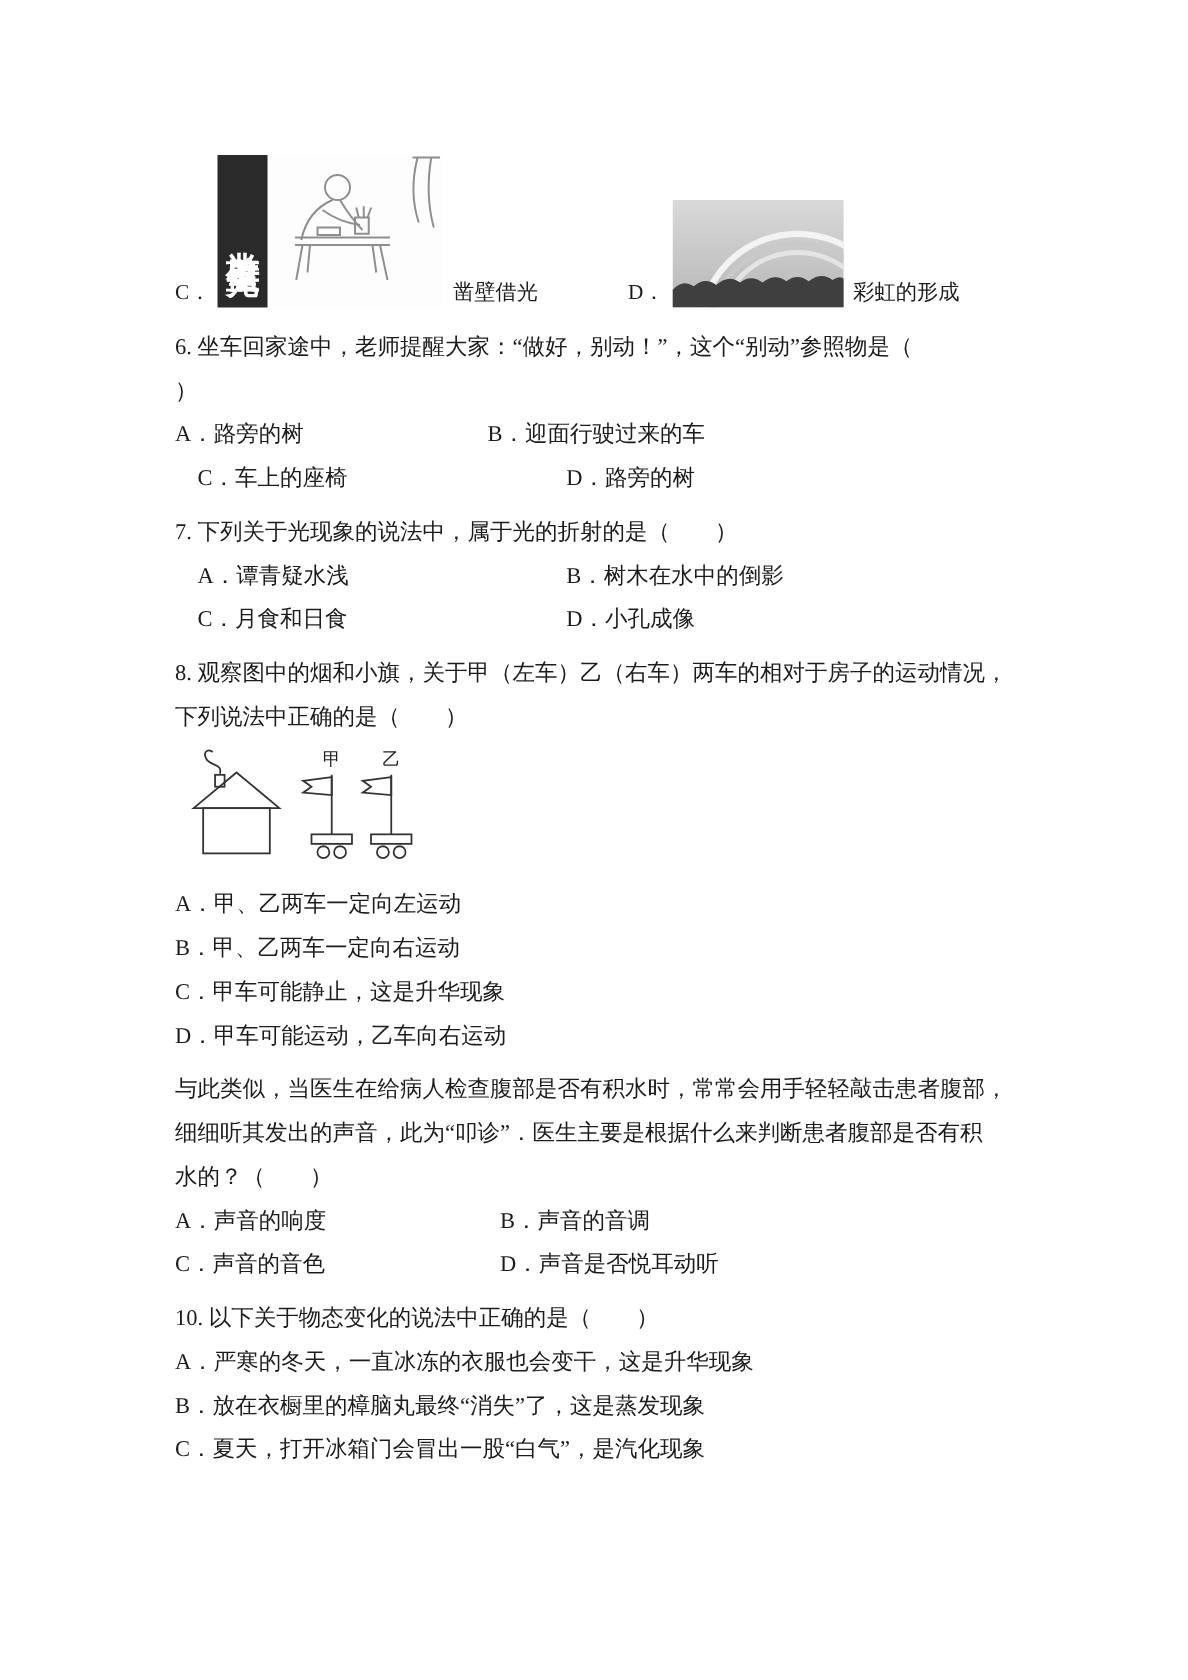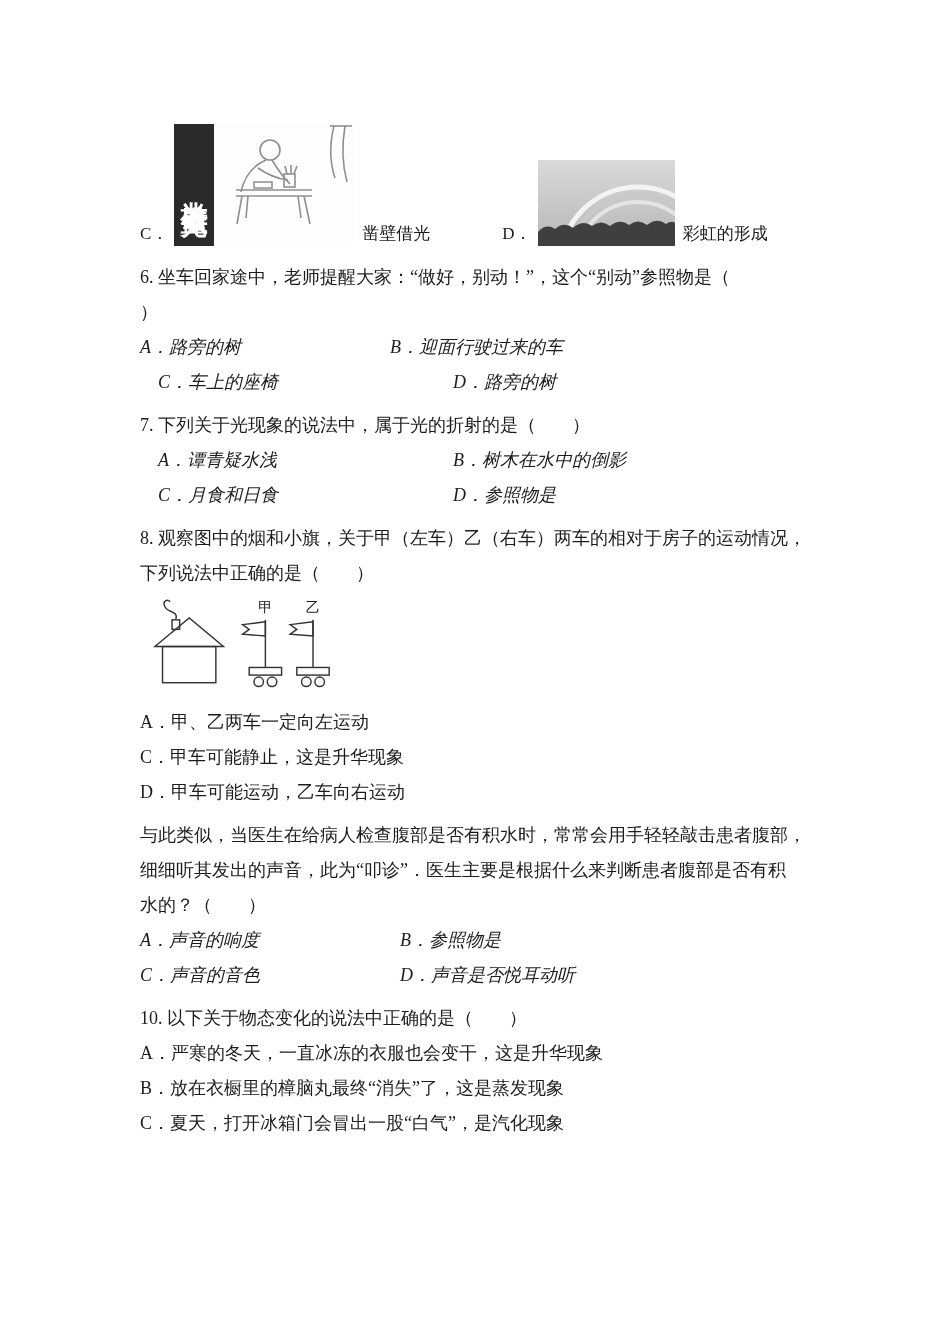--- a/index.html
+++ b/index.html
@@ -8,21 +8,21 @@
     width:950px; height:1344px;
     margin:0 auto;
     background:#ffffff;
     font-family:"Liberation Serif","DejaVu Serif",serif;
     color:#1c1c1c;
     box-sizing:border-box;
     padding:112px 130px 0 140px;
     overflow:hidden;
   }
   .line { font-size:18px; line-height:35px; white-space:nowrap; }
-  .pair { display:flex;font-style:italic; }
+  .pair { display:flex; }
   .c250 { display:inline-block; width:250px; }
   .c260 { display:inline-block; width:260px; }
   .c295 { display:inline-block; width:295px;margin-left:18px; }
   .qblock { margin-top:8px; }
 
   
   .figrow { display:flex; align-items:flex-end; height:134px; margin-bottom:14px; }
   .figlbl { font-size:17px; line-height:24px; }
   .fig-c { width:180px; height:122px; display:flex; margin-left:6px; background:#fdfdfd; }
   .strip {
@@ -104,21 +104,21 @@
   </div>
 
   <div class="qblock">
     <div class="line">7. 下列关于光现象的说法中，属于光的折射的是（　　）</div>
     <div class="line pair">
       <span class="c295">A．谭青疑水浅</span>
       <span>B．树木在水中的倒影</span>
     </div>
     <div class="line pair">
       <span class="c295">C．月食和日食</span>
-      <span>D．参照物是</span>
+      <span>D．小孔成像</span>
     </div>
   </div>
 
   <div class="qblock">
     <div class="line">8. 观察图中的烟和小旗，关于甲（左车）乙（右车）两车的相对于房子的运动情况，</div>
     <div class="line">下列说法中正确的是（　　）</div>
 
     <svg class="q8fig" width="210" height="100" viewBox="0 0 210 105" xmlns="http://www.w3.org/2000/svg">
       <g stroke="#333333" stroke-width="1.5" fill="none">
         <g>
@@ -140,31 +140,32 @@
           <rect x="151" y="74" width="34" height="8"></rect>
           <circle cx="161" cy="89" r="5"></circle>
           <circle cx="175" cy="89" r="5"></circle>
         </g>
       </g>
       <text x="118" y="16" font-size="15" fill="#1c1c1c" text-anchor="middle">甲</text>
       <text x="168" y="16" font-size="15" fill="#1c1c1c" text-anchor="middle">乙</text>
     </svg>
 
     <div class="line">A．甲、乙两车一定向左运动</div>
+    <div class="line">B．甲、乙两车一定向右运动</div>
     <div class="line">C．甲车可能静止，这是升华现象</div>
     <div class="line">D．甲车可能运动，乙车向右运动</div>
   </div>
 
   <div class="qblock">
     <div class="line">与此类似，当医生在给病人检查腹部是否有积水时，常常会用手轻轻敲击患者腹部，</div>
     <div class="line">细细听其发出的声音，此为“叩诊”．医生主要是根据什么来判断患者腹部是否有积</div>
     <div class="line">水的？（　　）</div>
     <div class="line pair">
       <span class="c260">A．声音的响度</span>
-      <span>B．参照物是</span>
+      <span>B．声音的音调</span>
     </div>
     <div class="line pair">
       <span class="c260">C．声音的音色</span>
       <span>D．声音是否悦耳动听</span>
     </div>
   </div>
 
   <div class="qblock">
     <div class="line">10. 以下关于物态变化的说法中正确的是（　　）</div>
     <div class="line">A．严寒的冬天，一直冰冻的衣服也会变干，这是升华现象</div>

